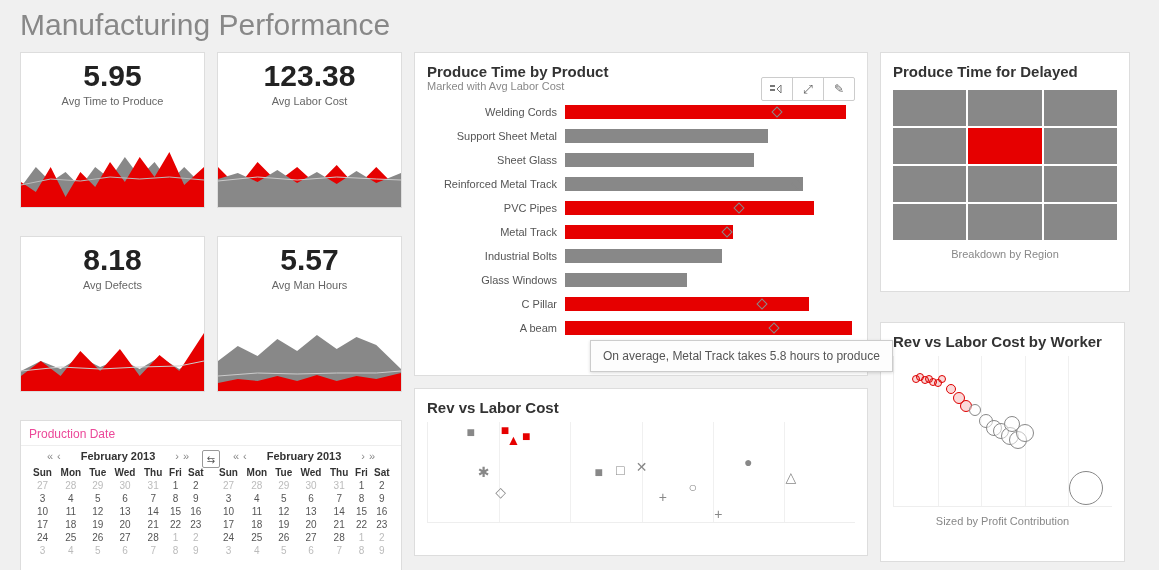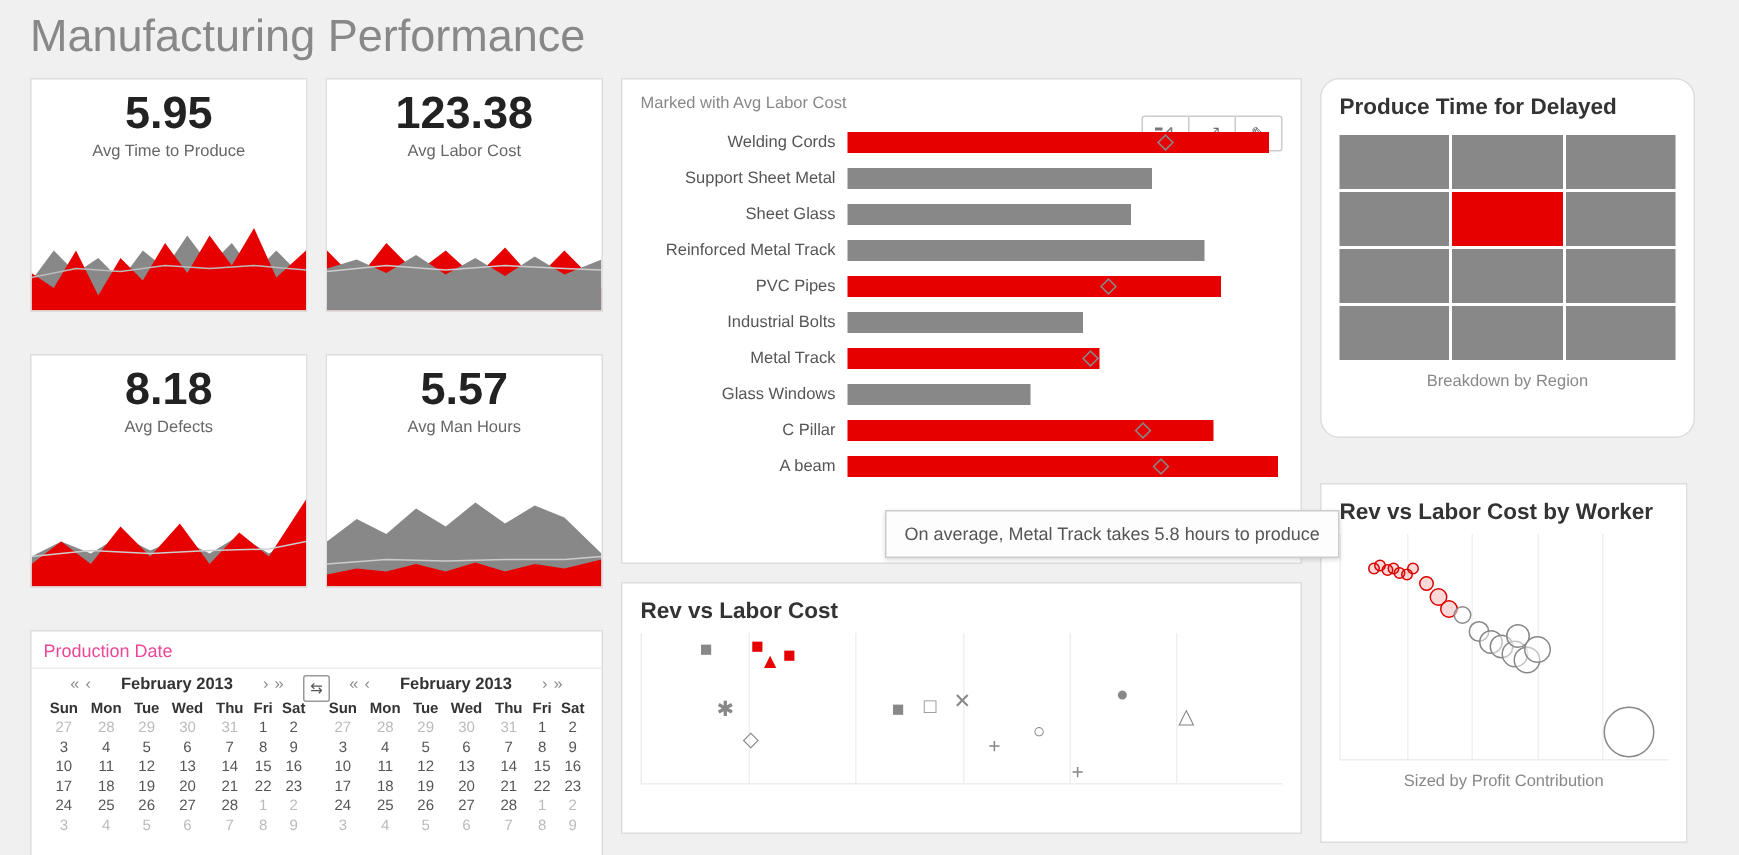--- a/index.html
+++ b/index.html
@@ -219,21 +219,20 @@
   color: #555;
   box-shadow: 0 1px 3px rgba(0,0,0,0.15);
   z-index: 50;
 }
 
 .right-card-top {
   width: 250px;
   height: 240px;
   padding: 10px 12px;
   box-sizing: border-box;
-  border-radius: 13px;
 }
 .right-card-bottom {
   width: 245px;
   height: 240px;
   padding: 10px 12px;
   box-sizing: border-box;
   margin-top: 30px;
 }
 .heatmap {
   display: grid;
@@ -508,20 +507,21 @@
                   </tr>
                 </tbody>
               </table>
           </div>
         </div>
       </div>
     </div>
 
     <div>
       <div class="mid-card card">
+        <div class="mid-title">Produce Time by Product</div>
         <div class="mid-sub">Marked with Avg Labor Cost</div>
         <div class="toolbar">
           <div class="tbtn">
             <svg width="14" height="12" viewBox="0 0 14 12">
                 <rect x="0" y="2" width="5" height="2" fill="#777"></rect>
                 <rect x="0" y="6" width="5" height="2" fill="#777"></rect>
                 <path d="M7 6 L11 2 M7 6 L11 10" stroke="#777" stroke-width="1" fill="none"></path>
                 <path d="M11 2 L11 10" stroke="#777" stroke-width="1"></path>
               </svg>
           </div>
@@ -556,30 +556,30 @@
               </div>
             </div>
             <div class="bar-row">
               <div class="bar-label">PVC Pipes</div>
               <div class="bar-track">
                 <div class="bar-fill" style="width:86.0%;background:#e60000"></div>
                 <div class="bar-marker" style="left:60.0%"></div>
               </div>
             </div>
             <div class="bar-row">
-              <div class="bar-label">Industrial Bolts</div>
-              <div class="bar-track">
-                <div class="bar-fill" style="width:54.0%;background:#888"></div>
-              </div>
-            </div>
-            <div class="bar-row">
               <div class="bar-label">Metal Track</div>
               <div class="bar-track">
                 <div class="bar-fill" style="width:58.0%;background:#e60000"></div>
                 <div class="bar-marker" style="left:56.0%"></div>
+              </div>
+            </div>
+            <div class="bar-row">
+              <div class="bar-label">Industrial Bolts</div>
+              <div class="bar-track">
+                <div class="bar-fill" style="width:54.0%;background:#888"></div>
               </div>
             </div>
             <div class="bar-row">
               <div class="bar-label">Glass Windows</div>
               <div class="bar-track">
                 <div class="bar-fill" style="width:42.0%;background:#888"></div>
               </div>
             </div>
             <div class="bar-row">
               <div class="bar-label">C Pillar</div>

